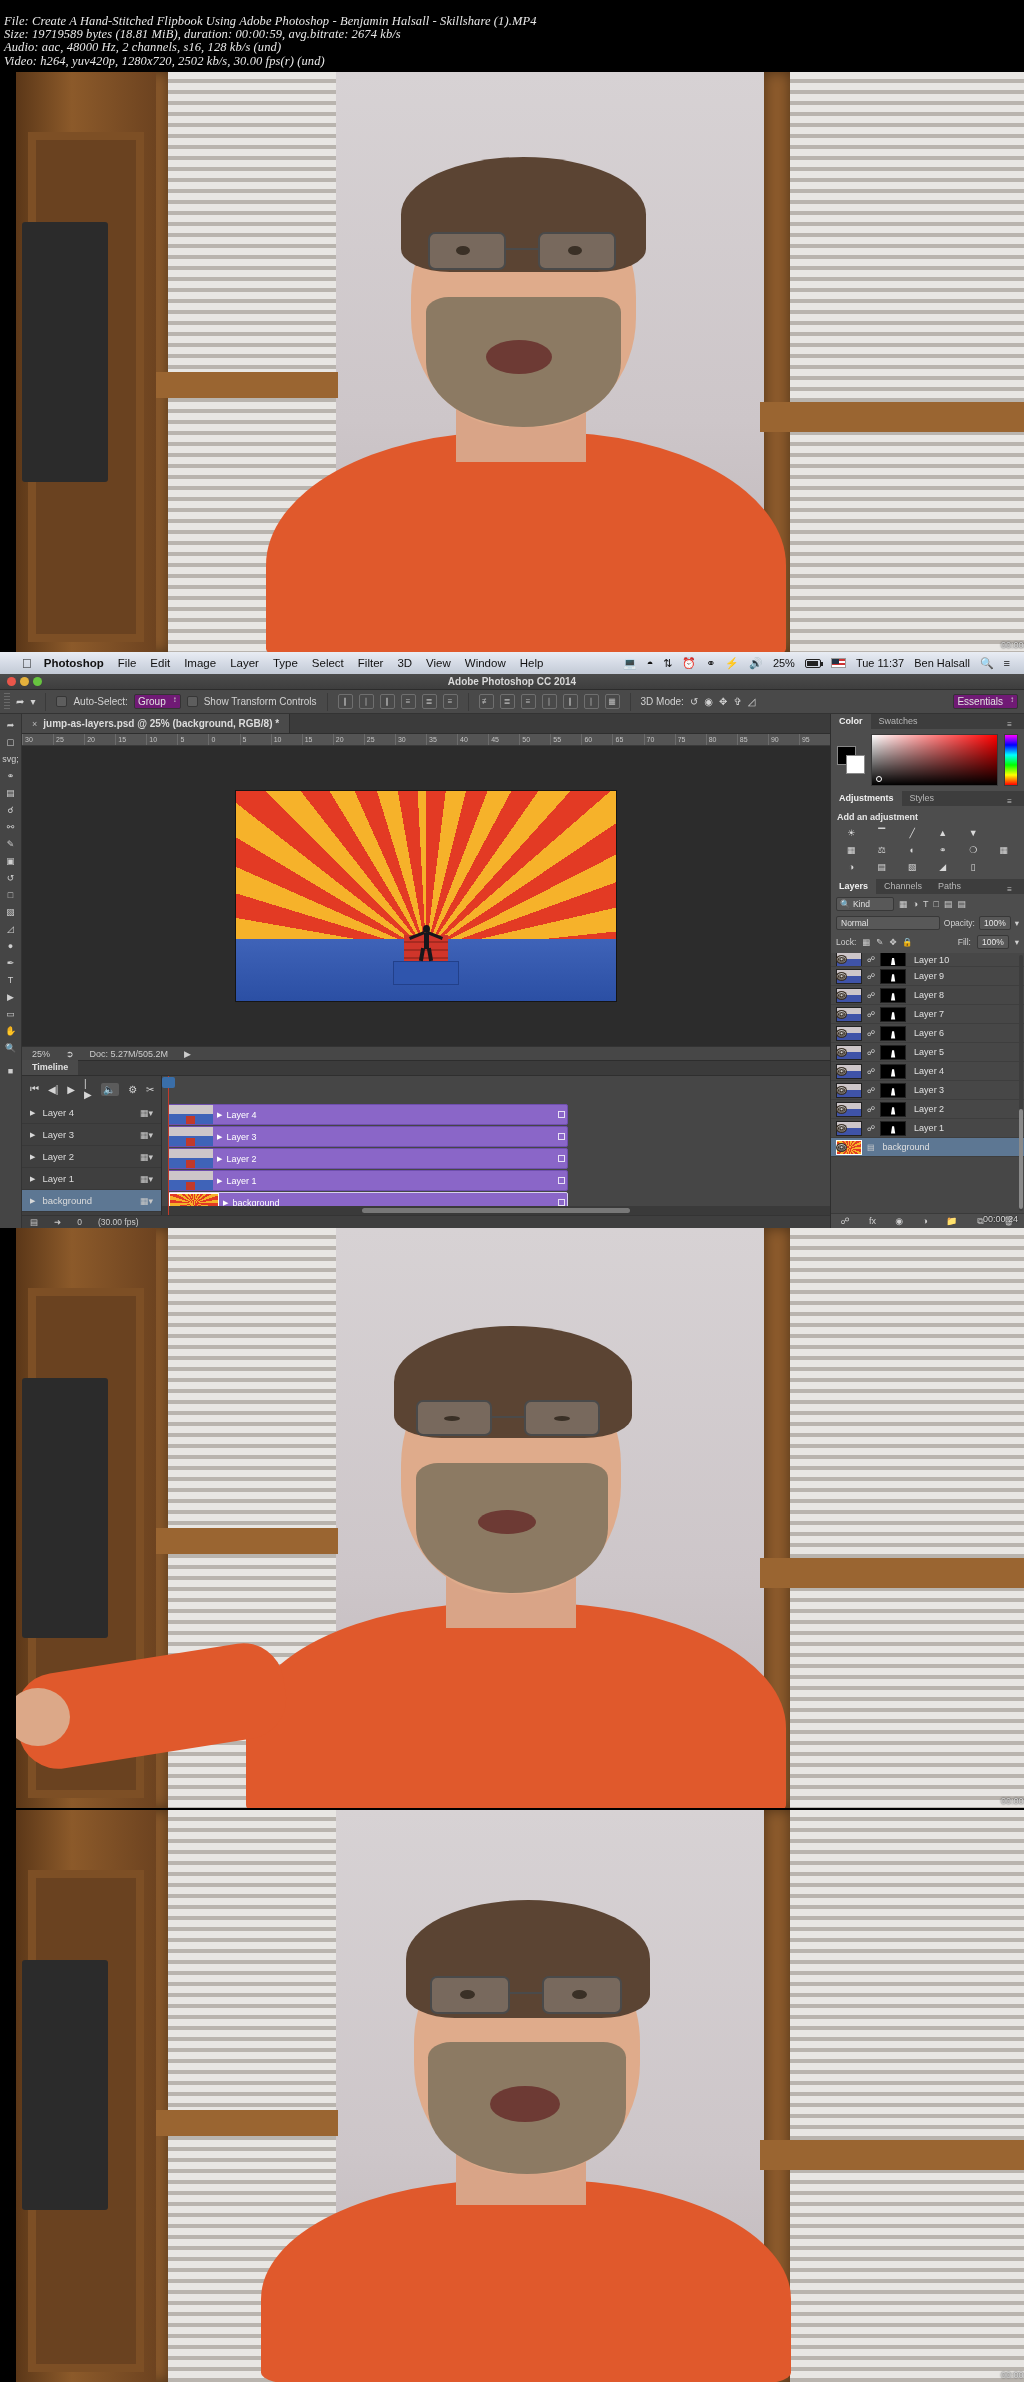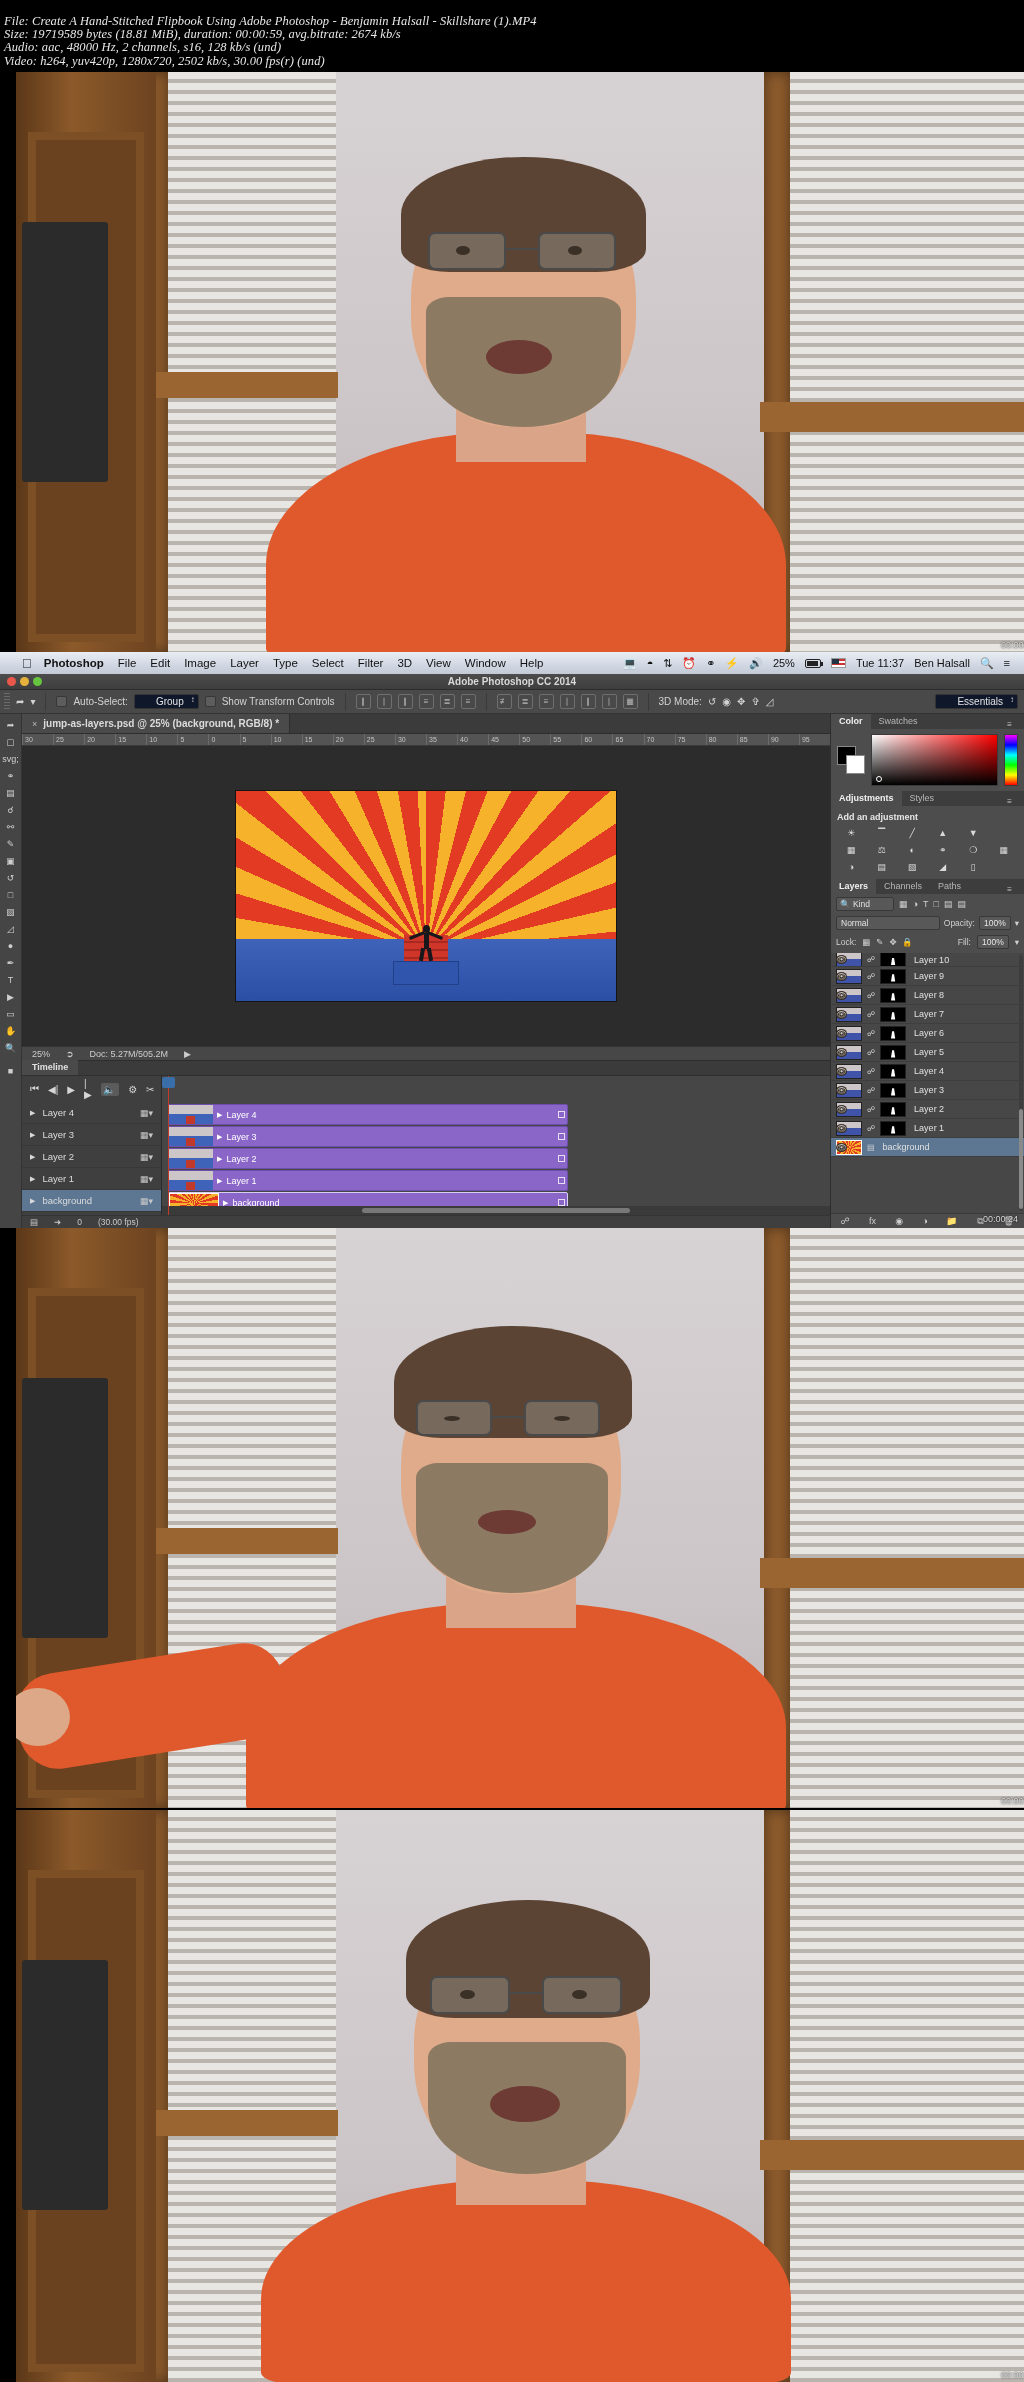--- a/index.html
+++ b/index.html
@@ -83,22 +83,22 @@
   .lights i { width:9px;height:9px;border-radius:50%;display:block; }
   .l1{background:#e9564a;} .l2{background:#e5b13c;} .l3{background:#67c43f;}
   .titletxt { position:absolute; left:0; right:0; text-align:center; font-size:10px; color:#d8d8d8; font-weight:bold;}
 
   .optbar { height:24px; background:#494949; border-bottom:1px solid #333;
       display:flex; align-items:center; padding-left:4px; gap:6px; font-size:10px; color:#d2d2d2;}
   .grip { width:6px; height:18px; background:
       repeating-linear-gradient(180deg,#6a6a6a 0 1px,transparent 1px 3px); }
   .sep  { width:1px; height:18px; background:#3a3a3a; margin:0 4px; }
   .chk  { width:11px;height:11px;background:#5d5d5d;border:1px solid #363636;border-radius:2px;display:inline-block;}
-  .sel  { background:#0f172a; border:1px solid #333; border-radius:2px;
-          padding:1px 14px 1px 21px; position:relative; color:#e2e2e2; font-size:10px;}
+  .sel  { background:#701a75; border:1px solid #333; border-radius:2px;
+          padding:1px 14px 1px 3px; position:relative; color:#e2e2e2; font-size:10px;}
   .sel:after{content:"\2195"; position:absolute; right:3px; top:0px; font-size:8px; color:#cfcfcf;}
   .ibtn { width:15px;height:15px;border:1px solid #767676;border-radius:2px;opacity:.85;
           display:inline-flex;align-items:center;justify-content:center;font-size:8px;color:#cfcfcf;}
   .essentials { margin-left:auto; margin-right:6px; }
 
   .workarea { display:flex; height:514px; }
 
   .toolbar { width:22px; background:#454545; border-right:1px solid #333;
      display:flex; flex-direction:column; align-items:center; padding-top:3px; gap:1px;}
   .toolbar .ti { width:18px; height:16px; display:flex; align-items:center; justify-content:center;

